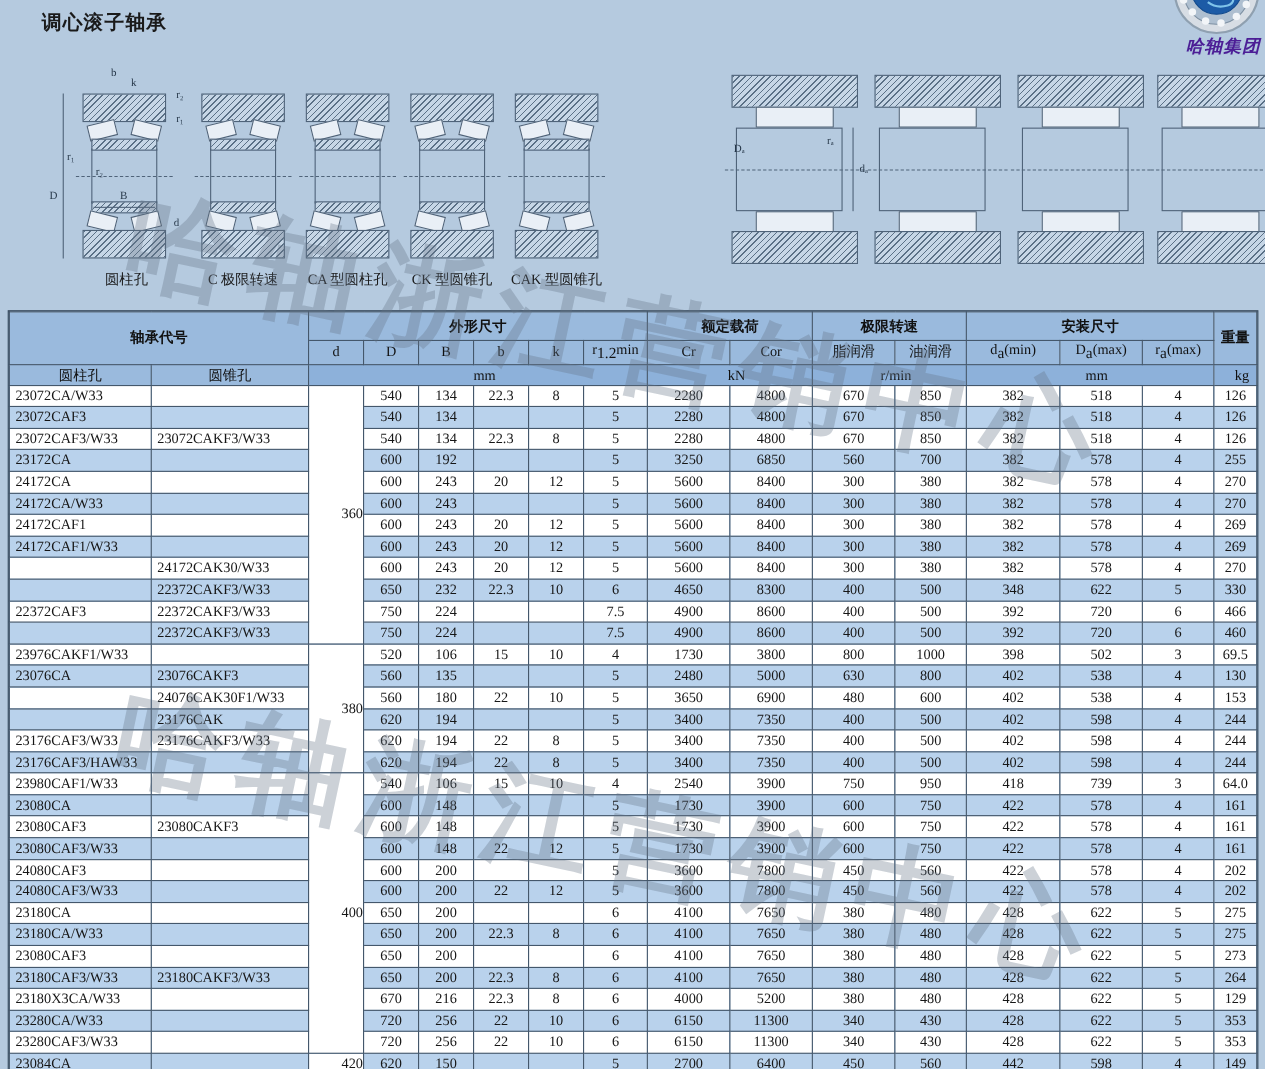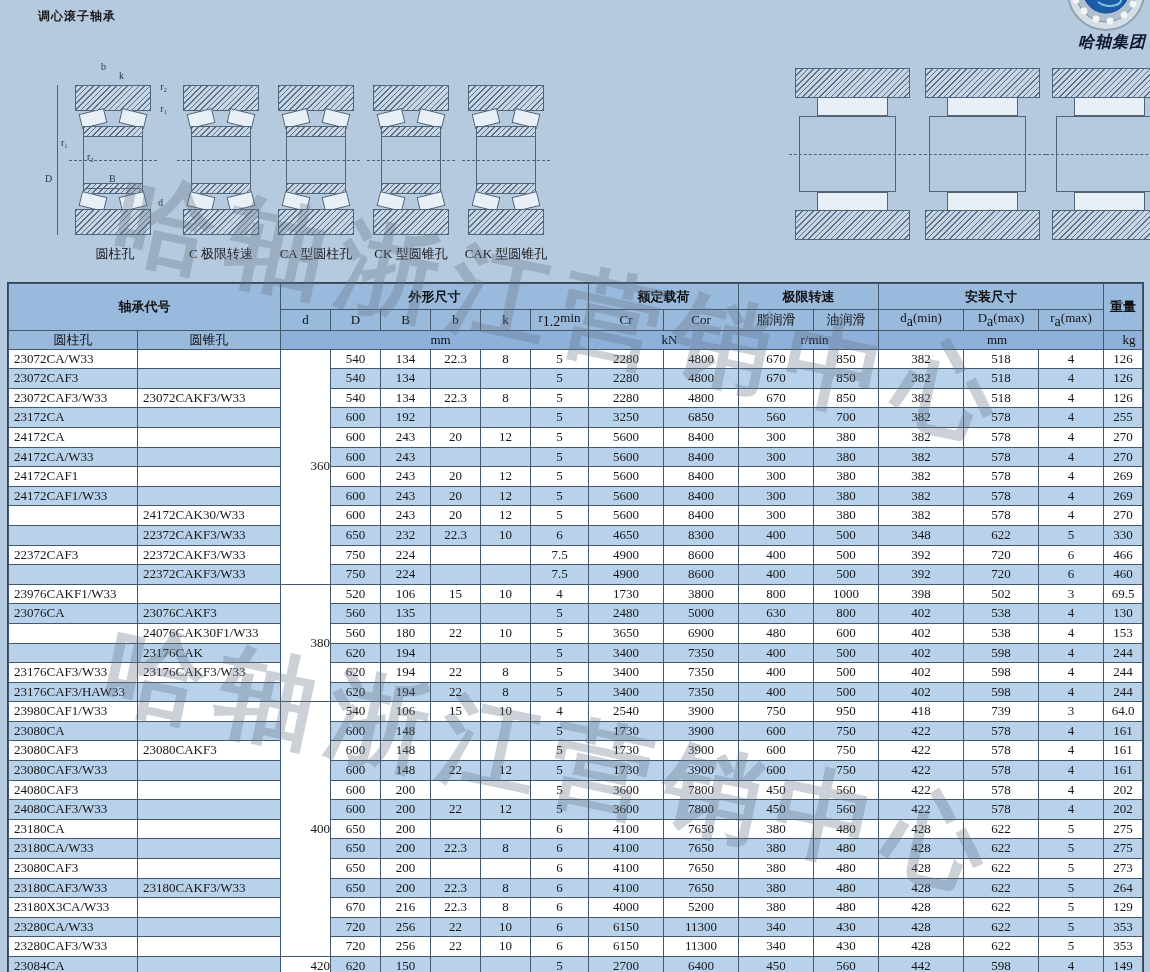--- a/index.html
+++ b/index.html
@@ -1,25 +1,25 @@
 <!DOCTYPE html>
 <html><head>
 <meta charset="utf-8">
 <style>
   html,body{margin:0;padding:0;}
   .page{position:relative;width:1150px;height:972px;background:#b5cadf;overflow:hidden;
         font-family:"Liberation Serif","DejaVu Serif",serif;color:#1c1c1c;}
   
   .title{position:absolute;left:38px;top:8px;font-family:"Liberation Sans","DejaVu Sans",sans-serif;
-         font-size:12px;font-weight:bold;color:#1a1a1a;letter-spacing:1px;}
+         font-size:18px;font-weight:bold;color:#1a1a1a;letter-spacing:1px;}
   
   .logo{position:absolute;right:0;top:0;width:95px;height:56px;}
   .logo svg{position:absolute;right:2px;top:-30px;}
   .logo-text{position:absolute;right:4px;top:32px;font-size:16px;font-style:italic;font-weight:bold;
-             color:#0f172a;letter-spacing:1px;text-shadow:0 0 1px #9fb6d8;}
+             color:#4c1d95;letter-spacing:1px;text-shadow:0 0 1px #9fb6d8;}
   
   .wm{position:absolute;z-index:6;font-family:"Liberation Sans","DejaVu Sans",sans-serif;
       font-weight:bold;font-size:100px;letter-spacing:14px;white-space:nowrap;
       transform:rotate(12deg);transform-origin:left top;pointer-events:none;}
   .wm1{left:130px;top:150px;}
   .wm2{left:120px;top:600px;}
   
   .drawings{position:absolute;left:0;top:60px;width:1150px;height:220px;}
   .bearing{position:absolute;width:76px;height:150px;top:25px;}
   .hatch{background:repeating-linear-gradient(135deg,#5a7086 0,#5a7086 1px,#c6d6e6 1px,#c6d6e6 4px);
@@ -172,20 +172,32 @@
         <div class="roller br"></div>
       <div class="ring bot hatch"></div>
     </div>
 
     <div class="caption" style="left:115px;">圆柱孔</div>
     <div class="caption" style="left:221px;">C 极限转速</div>
     <div class="caption" style="left:316px;">CA 型圆柱孔</div>
     <div class="caption" style="left:411px;">CK 型圆锥孔</div>
     <div class="caption" style="left:506px;">CAK 型圆锥孔</div>
 
+    <div class="mount" style="left:665px;">
+      <div class="mhatch-top hatch"></div>
+        <div class="mbearing mb-top"></div>
+      <div class="shaft"></div>
+        <div class="centerline" style="top:86px;"></div>
+      <div class="mbearing mb-bot"></div>
+        <div class="mhatch-bot hatch"></div>
+      <div class="dimline-v" style="right:4px;top:48px;height:76px;"></div>
+      <div class="dim" style="top:55px;right:22px;">rₐ</div>
+      <div class="dim" style="top:80px;right:-9px;">dₐ</div>
+      <div class="dim" style="top:62px;left:2px;">Dₐ</div>
+    </div>
     <div class="mount" style="left:795px;">
       <div class="mhatch-top hatch"></div>
         <div class="mbearing mb-top"></div>
       <div class="shaft"></div>
         <div class="centerline" style="top:86px;"></div>
       <div class="mbearing mb-bot"></div>
         <div class="mhatch-bot hatch"></div>
     </div>
     <div class="mount" style="left:925px;">
       <div class="mhatch-top hatch"></div>

